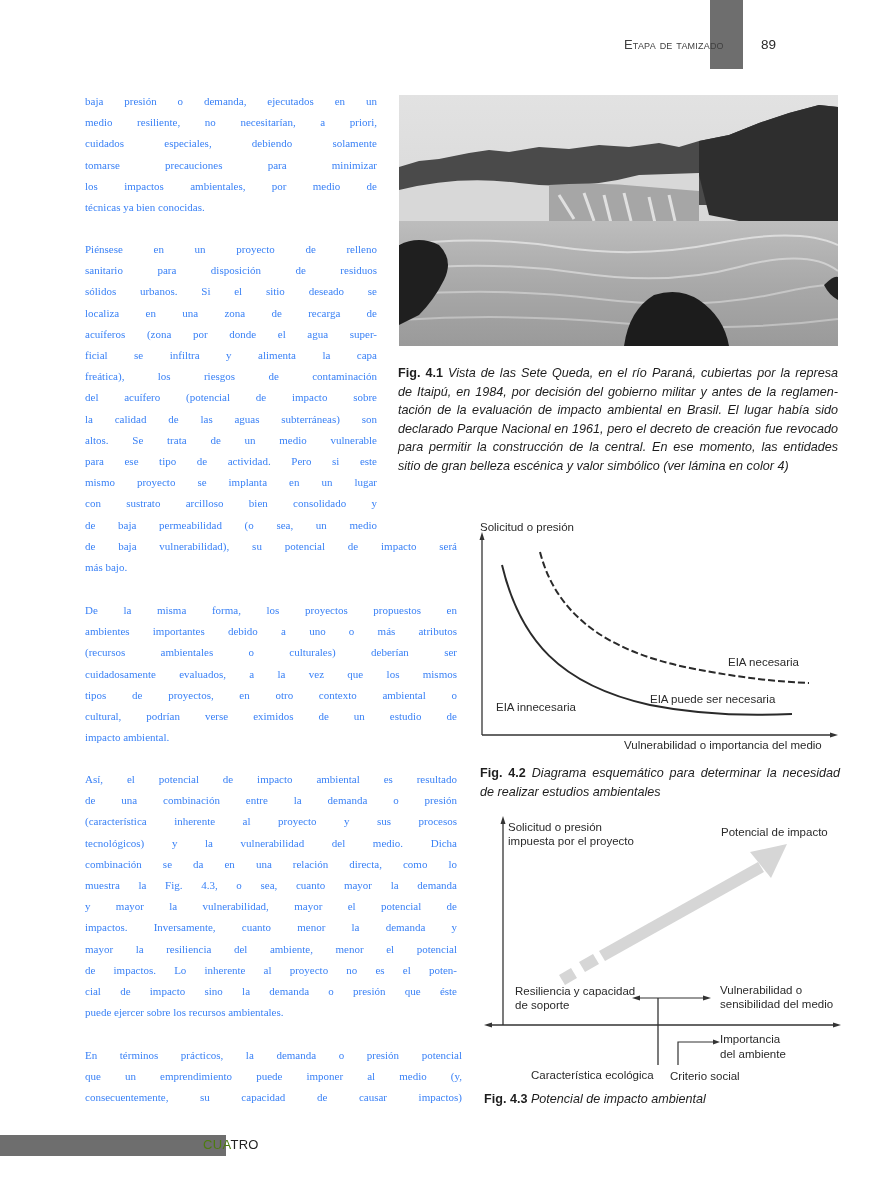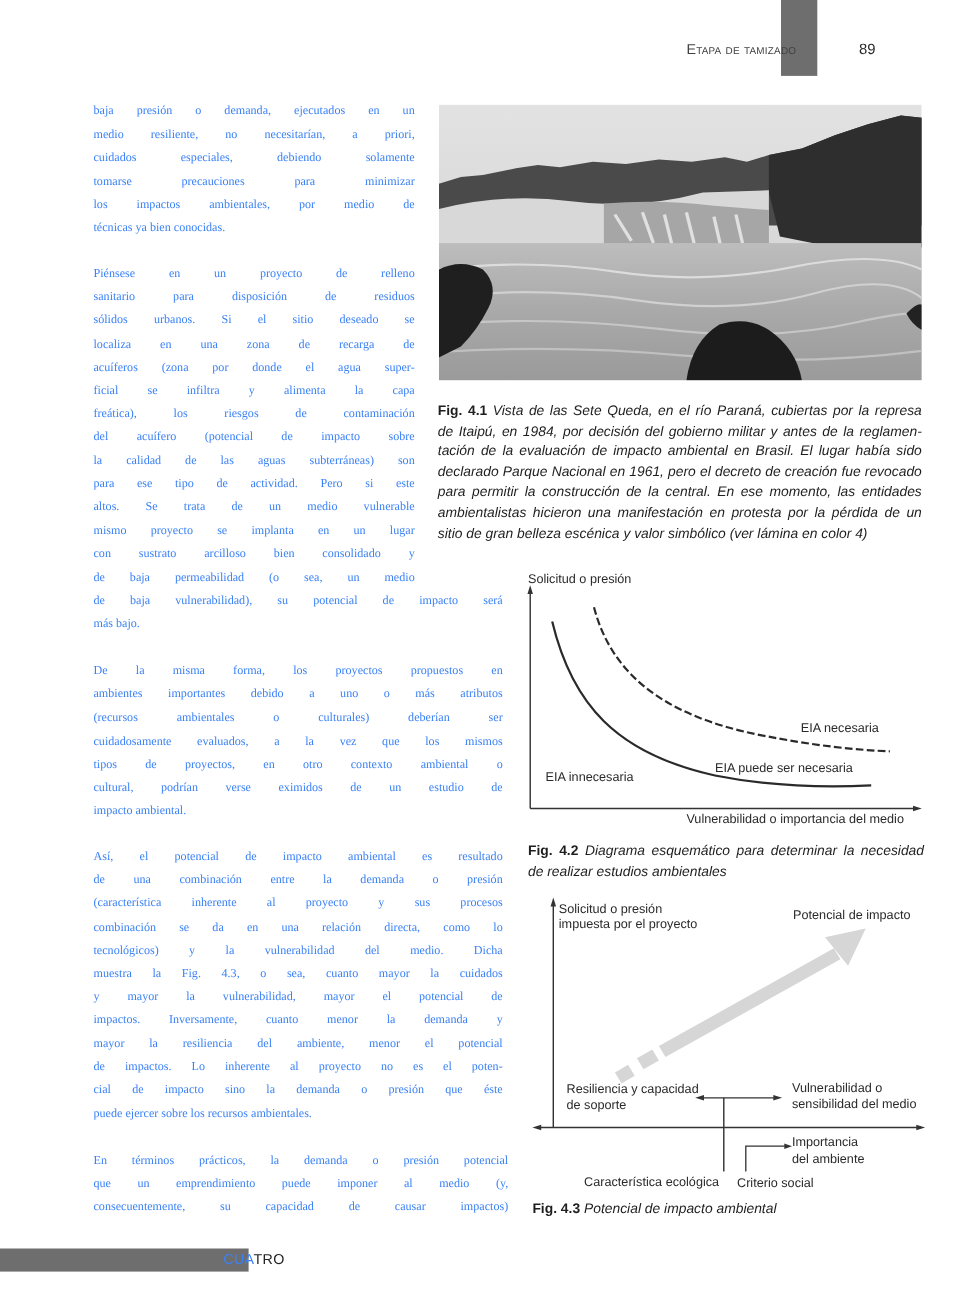--- a/index.html
+++ b/index.html
@@ -2,21 +2,21 @@
 <html><head>
 <meta charset="utf-8">
 <style>
   html, body { margin: 0; padding: 0; background: #ffffff; }
   body { width: 890px; height: 1181px; position: relative; overflow: hidden; color: #1e1e1e; }
   .sans { font-family: "Liberation Sans", "DejaVu Sans", sans-serif; }
 
   
   .head-tab { position: absolute; left: 710px; top: 0; width: 33px; height: 69px; background: #6e6e6e; }
   .head-title { position: absolute; left: 624px; top: 37px; font-size: 13px; color: #404040; letter-spacing: 0.2px; font-variant: small-caps; white-space: nowrap; }
-  .head-page { position: absolute; left: 761px; top: 37px; font-size: 13.5px; color: #2a2a2a; margin-left: 20px; }
+  .head-page { position: absolute; left: 761px; top: 37px; font-size: 13.5px; color: #2a2a2a; }
 
   
   .para { position: absolute; font-family: Liberation Serif, serif; font-size: 11px; line-height: 21.2px; text-align: justify; color: #3b82f6; }
   .para span.line { display: block; text-align-last: justify; white-space: nowrap; }
   .para span.line.last { text-align-last: left; }
 
   
   .photo { position: absolute; left: 399px; top: 95px; width: 439px; height: 251px; overflow: hidden; }
 
   
@@ -24,21 +24,21 @@
   .caption .line { display: block; white-space: nowrap; text-align-last: justify; }
   .caption .line.last { text-align-last: left; }
   .caption b { font-style: normal; font-weight: bold; margin-top: 20px; }
   .caption i { font-style: italic; }
 
   .diag-label { position: absolute; font-family: "Liberation Sans", "DejaVu Sans", sans-serif; font-size: 11.5px; line-height: 14px; color: #2a2a2a; white-space: nowrap; }
 
   
   .foot-bar { position: absolute; left: 0; top: 1135px; width: 226px; height: 21px; background: #6e6e6e; }
   .foot-label { position: absolute; left: 203px; top: 1137px; font-family: "Liberation Sans", sans-serif; font-size: 13px; color: #222; letter-spacing: 0.3px; }
-  .foot-label .w { color: #3b82f6; }
+  .foot-label .w { color: #4d7c0f; }
 </style>
 </head>
 <body>
 
 <div class="head-tab"></div>
 <div class="head-title sans">Etapa de tamizado</div>
 <div class="head-page sans">89</div>
 
 <div class="para" style="left:85px; top:91px; width:292px;">
   <span class="line">baja presión o demanda, ejecutados en un</span>
@@ -52,22 +52,22 @@
 <div class="para" style="left:85px; top:239px; width:292px;">
   <span class="line">Piénsese en un proyecto de relleno</span>
   <span class="line">sanitario para disposición de residuos</span>
   <span class="line">sólidos urbanos. Si el sitio deseado se</span>
   <span class="line">localiza en una zona de recarga de</span>
   <span class="line">acuíferos (zona por donde el agua super-</span>
   <span class="line">ficial se infiltra y alimenta la capa</span>
   <span class="line">freática), los riesgos de contaminación</span>
   <span class="line">del acuífero (potencial de impacto sobre</span>
   <span class="line">la calidad de las aguas subterráneas) son</span>
+  <span class="line">altos. Se trata de un medio vulnerable</span>
   <span class="line">para ese tipo de actividad. Pero si este</span>
-  <span class="line">altos. Se trata de un medio vulnerable</span>
   <span class="line">mismo proyecto se implanta en un lugar</span>
   <span class="line">con sustrato arcilloso bien consolidado y</span>
   <span class="line">de baja permeabilidad (o sea, un medio</span>
   <span class="line" style="width:372px;">de baja vulnerabilidad), su potencial de impacto será</span>
   <span class="line last">más bajo.</span>
 </div>
 
 <div class="para" style="left:85px; top:600px; width:372px;">
   <span class="line">De la misma forma, los proyectos propuestos en</span>
   <span class="line">ambientes importantes debido a uno o más atributos</span>
@@ -75,23 +75,23 @@
   <span class="line">cuidadosamente evaluados, a la vez que los mismos</span>
   <span class="line">tipos de proyectos, en otro contexto ambiental o</span>
   <span class="line">cultural, podrían verse eximidos de un estudio de</span>
   <span class="line last">impacto ambiental.</span>
 </div>
 
 <div class="para" style="left:85px; top:769px; width:372px;">
   <span class="line">Así, el potencial de impacto ambiental es resultado</span>
   <span class="line">de una combinación entre la demanda o presión</span>
   <span class="line">(característica inherente al proyecto y sus procesos</span>
+  <span class="line">tecnológicos) y la vulnerabilidad del medio. Dicha</span>
   <span class="line">combinación se da en una relación directa, como lo</span>
-  <span class="line">tecnológicos) y la vulnerabilidad del medio. Dicha</span>
-  <span class="line">muestra la Fig. 4.3, o sea, cuanto mayor la cuidados</span>
+  <span class="line">muestra la Fig. 4.3, o sea, cuanto mayor la demanda</span>
   <span class="line">y mayor la vulnerabilidad, mayor el potencial de</span>
   <span class="line">impactos. Inversamente, cuanto menor la demanda y</span>
   <span class="line">mayor la resiliencia del ambiente, menor el potencial</span>
   <span class="line">de impactos. Lo inherente al proyecto no es el poten-</span>
   <span class="line">cial de impacto sino la demanda o presión que éste</span>
   <span class="line last">puede ejercer sobre los recursos ambientales.</span>
 </div>
 
 <div class="para" style="left:85px; top:1045px; width:377px;">
   <span class="line">En términos prácticos, la demanda o presión potencial</span>
@@ -132,21 +132,20 @@
     <path d="M425 190 Q435 180 439 182 L439 205 Q430 200 425 190 Z" fill="#222"></path>
   </svg>
 </div>
 
 <div class="caption" style="left:398px; top:364px; width:440px;">
   <span class="line"><b>Fig. 4.1</b> <i>Vista de las Sete Queda, en el río Paraná, cubiertas por la represa</i></span>
   <span class="line"><i>de Itaipú, en 1984, por decisión del gobierno militar y antes de la reglamen-</i></span>
   <span class="line"><i>tación de la evaluación de impacto ambiental en Brasil. El lugar había sido</i></span>
   <span class="line"><i>declarado Parque Nacional en 1961, pero el decreto de creación fue revocado</i></span>
   <span class="line"><i>para permitir la construcción de la central. En ese momento, las entidades</i></span>
-  <span class="line"><i>ambientalistas hicieron una manifestación en protesta por la pérdida de un</i></span>
   <span class="line last"><i>sitio de gran belleza escénica y valor simbólico (ver lámina en color 4)</i></span>
 </div>
 
 <div>
   <svg style="position:absolute; left:470px; top:510px;" width="380" height="240" viewBox="0 0 380 240">
 
     <line x1="12" y1="28" x2="12" y2="225" stroke="#333" stroke-width="1.3"></line>
     <polygon points="12,22 9.5,30 14.5,30" fill="#333"></polygon>
     <line x1="12" y1="225" x2="362" y2="225" stroke="#333" stroke-width="1.3"></line>
     <polygon points="368,225 360,222.5 360,227.5" fill="#333"></polygon>

